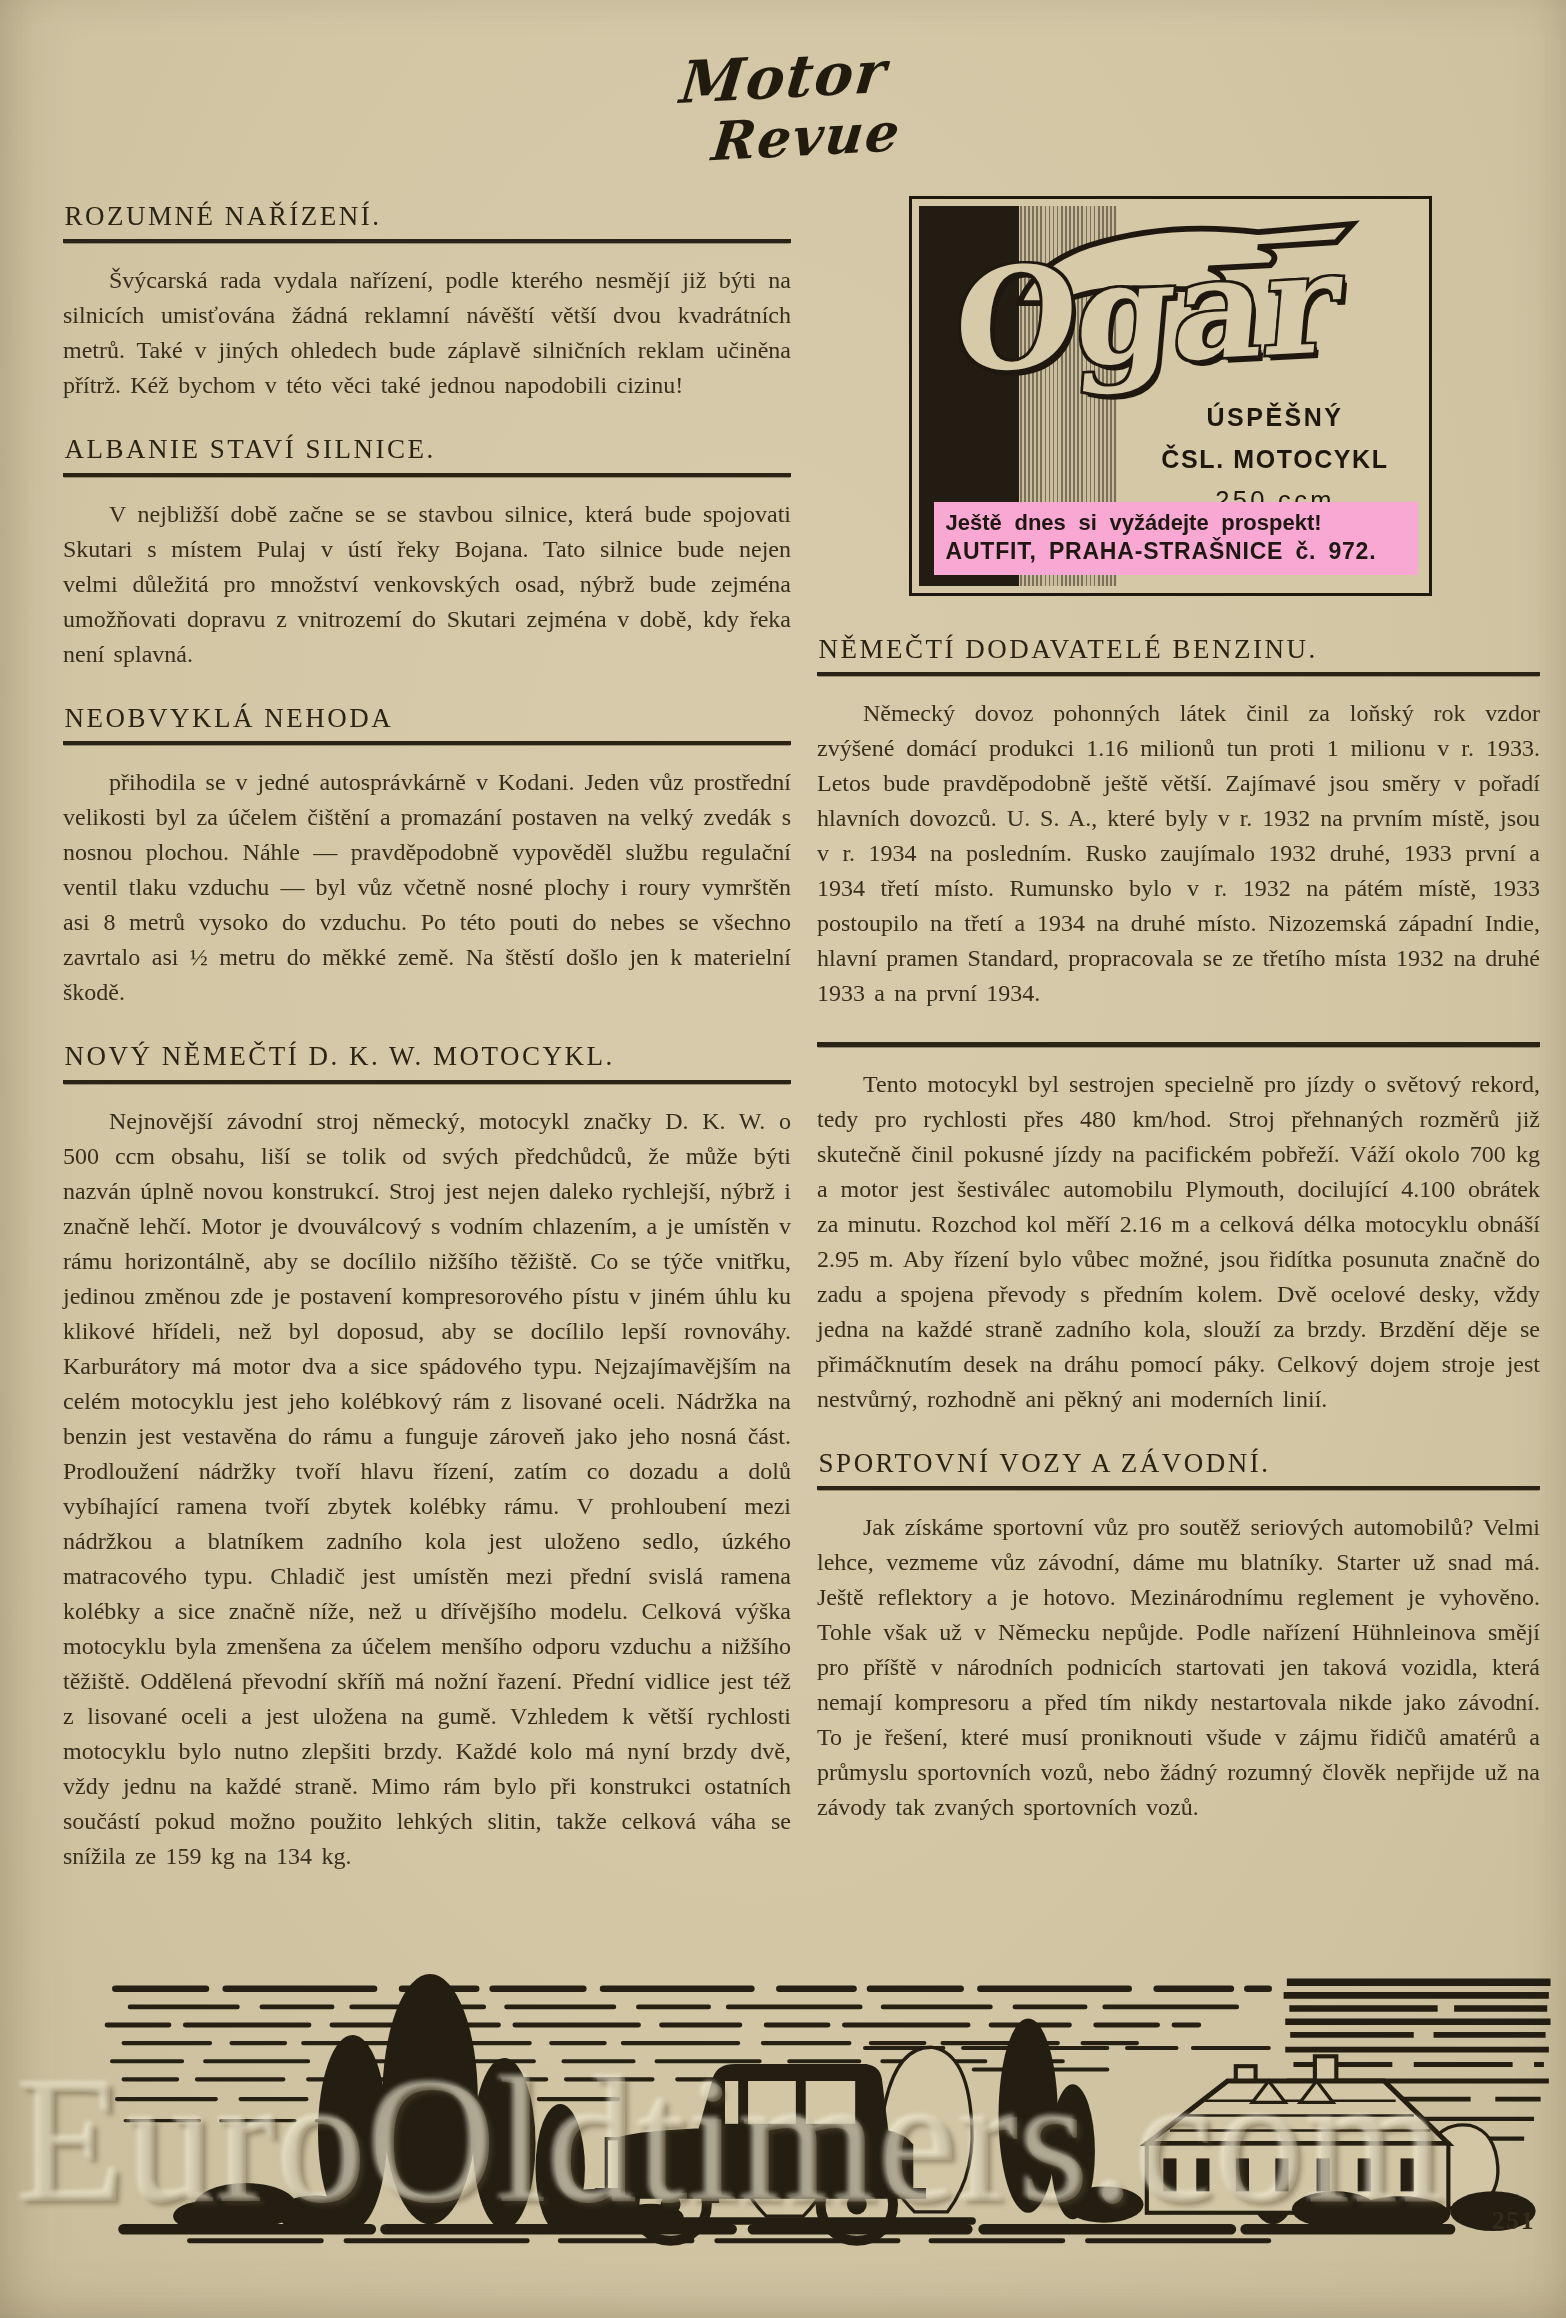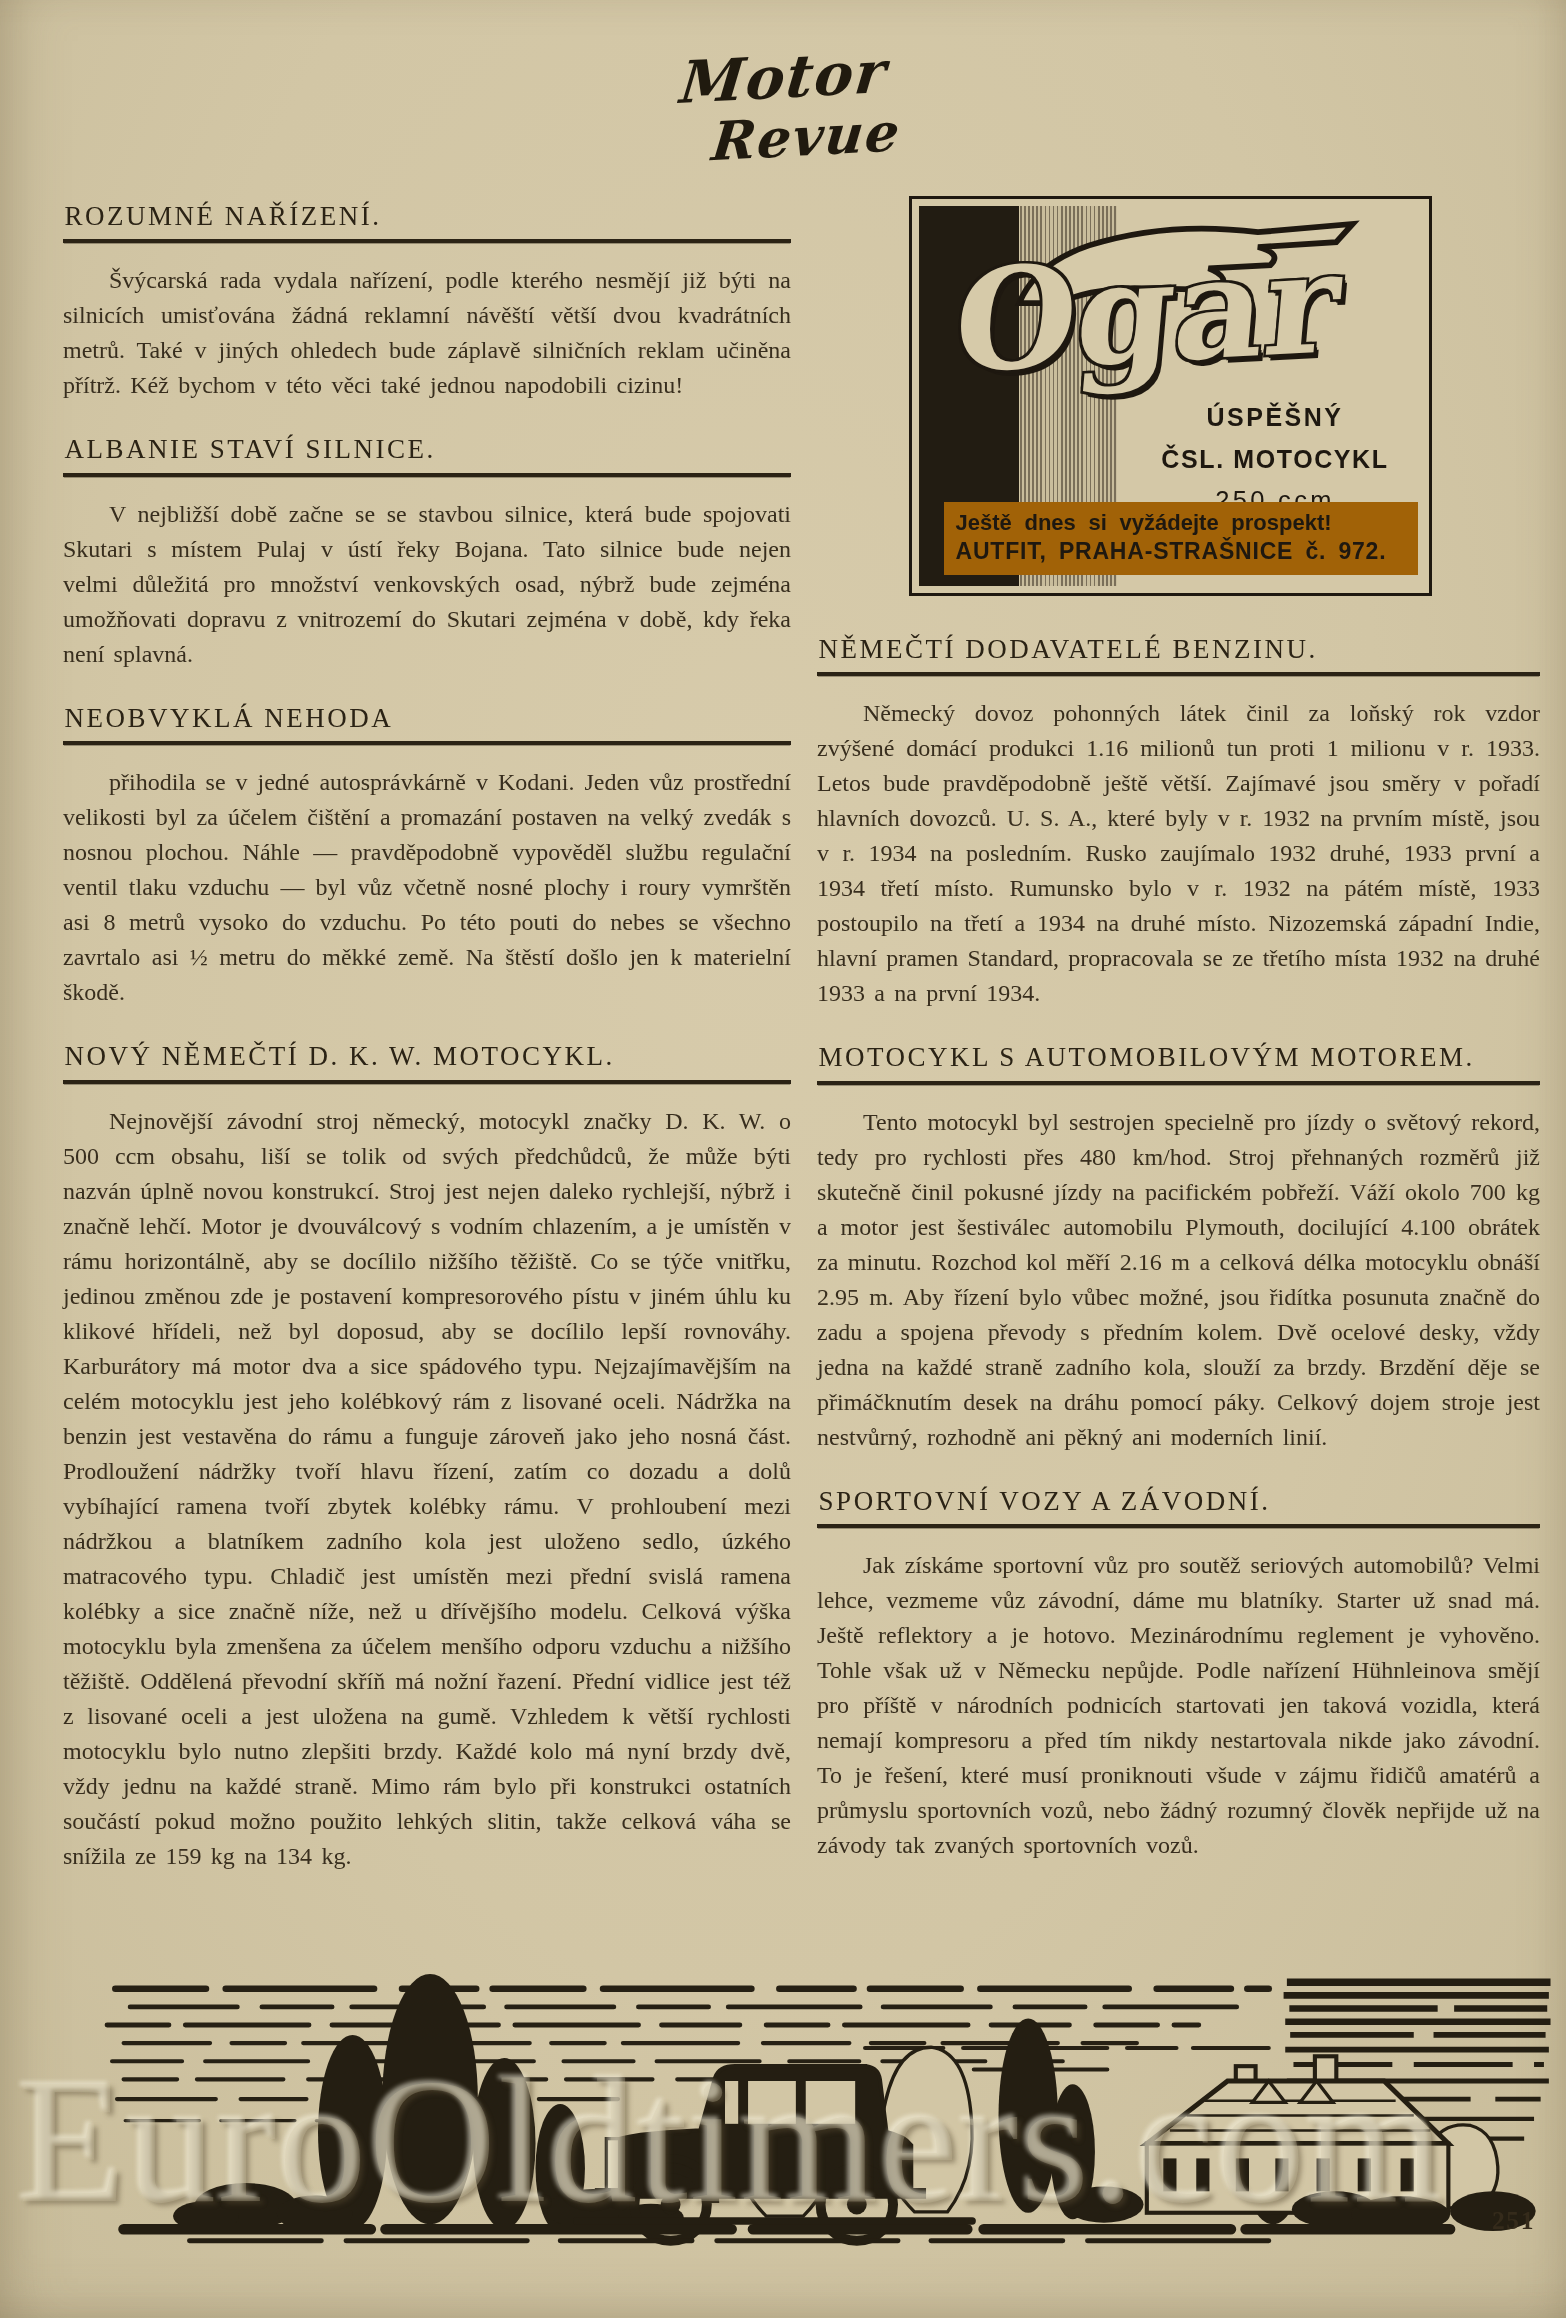--- a/index.html
+++ b/index.html
@@ -46,21 +46,21 @@
     font:700 140px/1 "DejaVu Serif",serif;color:#d6caa9;
     text-shadow:3.3px 3.3px 0 #1e1810,-2.5px -2.5px 0 #1e1810,2.5px -2.5px 0 #1e1810,
                 -2.5px 2.5px 0 #1e1810,5px 5.8px 0 #1e1810;
   }
   .ad .wing{position:absolute;left:99px;top:15px;}
   .ad .ad-copy{position:absolute;right:18px;top:204px;width:272px;text-align:center;color:#1e1810;}
   .ad .ad-copy .l1{font:700 25px "Liberation Sans",sans-serif;letter-spacing:2.5px;}
   .ad .ad-copy .l2{font:700 25px "Liberation Sans",sans-serif;letter-spacing:1.6px;margin-top:13px;}
   .ad .ad-copy .l3{font:400 25.5px "Liberation Sans",sans-serif;letter-spacing:3.3px;margin-top:11.5px;}
   .ad .cta{
-    position:absolute;left:32px;right:11.5px;bottom:18px;background:#a16207;
+    position:absolute;left:22px;right:11.5px;bottom:18px;background:#f9a8d4;
     padding:8.2px 11.5px 10px;color:#1e1810;
   }
   .ad .cta .c1{font:700 22px "Liberation Sans",sans-serif;word-spacing:6.6px;}
   .ad .cta .c2{font:700 23px "Liberation Sans",sans-serif;letter-spacing:0.8px;word-spacing:5px;margin-top:2px;}
   
   .illustration{position:absolute;left:0;top:1969px;width:1567px;height:280px;}
   
   .wm{position:absolute;pointer-events:none;color:rgba(208,196,165,.28);white-space:nowrap;}
   .wm-big{
     left:18px;top:2053px;font:400 177px/1 "Liberation Serif",serif;letter-spacing:1.6px;
@@ -126,21 +126,20 @@
         <div class="c2">AUTFIT, PRAHA-STRAŠNICE č. 972.</div>
       </div>
     </div>
 
     <div class="article">
       <h2>NĚMEČTÍ DODAVATELÉ BENZINU.</h2>
       <div class="rule"></div>
       <p>Německý dovoz pohonných látek činil za loňský rok vzdor zvýšené domácí produkci 1.16 milionů tun proti 1 milionu v r. 1933. Letos bude pravděpodobně ještě větší. Zajímavé jsou směry v pořadí hlavních dovozců. U. S. A., které byly v r. 1932 na prvním místě, jsou v r. 1934 na posledním. Rusko zaujímalo 1932 druhé, 1933 první a 1934 třetí místo. Rumunsko bylo v r. 1932 na pátém místě, 1933 postoupilo na třetí a 1934 na druhé místo. Nizozemská západní Indie, hlavní pramen Standard, propracovala se ze třetího místa 1932 na druhé 1933 a na první 1934.</p>
     </div>
     <div class="article">
-      <h2>MOTOCYKL S AUTOMOBILOVÝM MOTOREM.</h2>
       <div class="rule"></div>
       <p>Tento motocykl byl sestrojen specielně pro jízdy o světový rekord, tedy pro rychlosti přes 480 km/hod. Stroj přehnaných rozměrů již skutečně činil pokusné jízdy na pacifickém pobřeží. Váží okolo 700 kg a motor jest šestiválec automobilu Plymouth, docilující 4.100 obrátek za minutu. Rozchod kol měří 2.16 m a celková délka motocyklu obnáší 2.95 m. Aby řízení bylo vůbec možné, jsou řidítka posunuta značně do zadu a spojena převody s předním kolem. Dvě ocelové desky, vždy jedna na každé straně zadního kola, slouží za brzdy. Brzdění děje se přimáčknutím desek na dráhu pomocí páky. Celkový dojem stroje jest nestvůrný, rozhodně ani pěkný ani moderních linií.</p>
     </div>
     <div class="article">
       <h2>SPORTOVNÍ VOZY A ZÁVODNÍ.</h2>
       <div class="rule"></div>
       <p>Jak získáme sportovní vůz pro soutěž seriových automobilů? Velmi lehce, vezmeme vůz závodní, dáme mu blatníky. Starter už snad má. Ještě reflektory a je hotovo. Mezinárodnímu reglement je vyhověno. Tohle však už v Německu nepůjde. Podle nařízení Hühnleinova smějí pro příště v národních podnicích startovati jen taková vozidla, která nemají kompresoru a před tím nikdy nestartovala nikde jako závodní. To je řešení, které musí proniknouti všude v zájmu řidičů amatérů a průmyslu sportovních vozů, nebo žádný rozumný člověk nepřijde už na závody tak zvaných sportovních vozů.</p>
     </div>
   </div>
 

